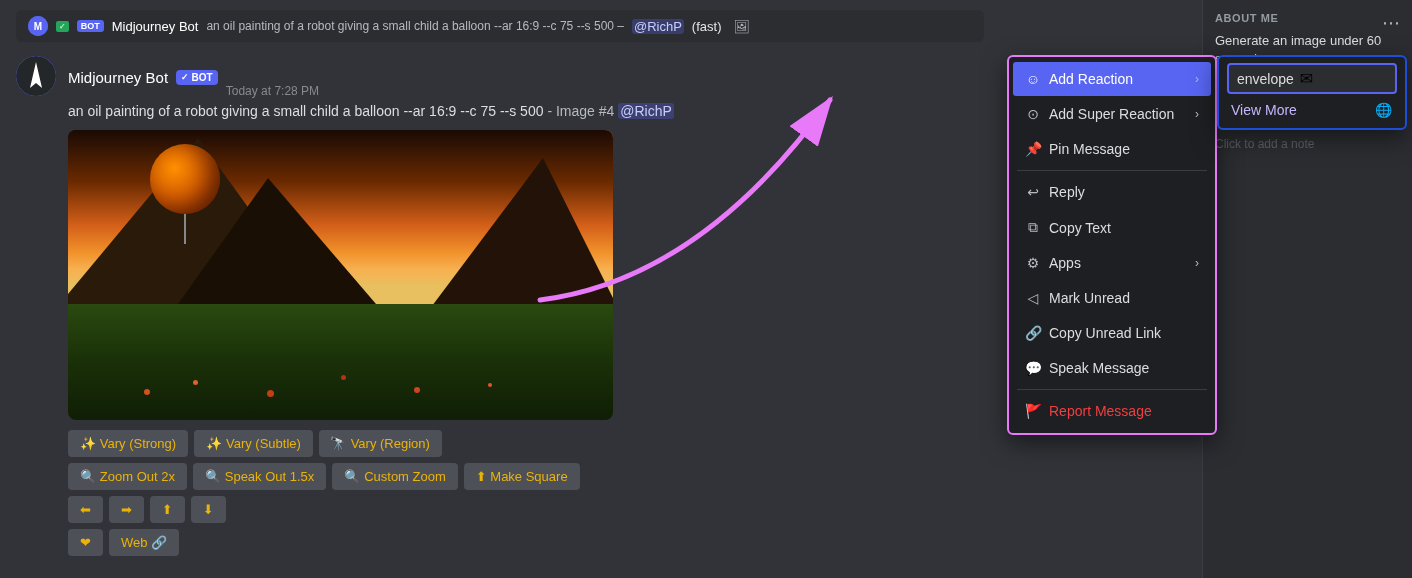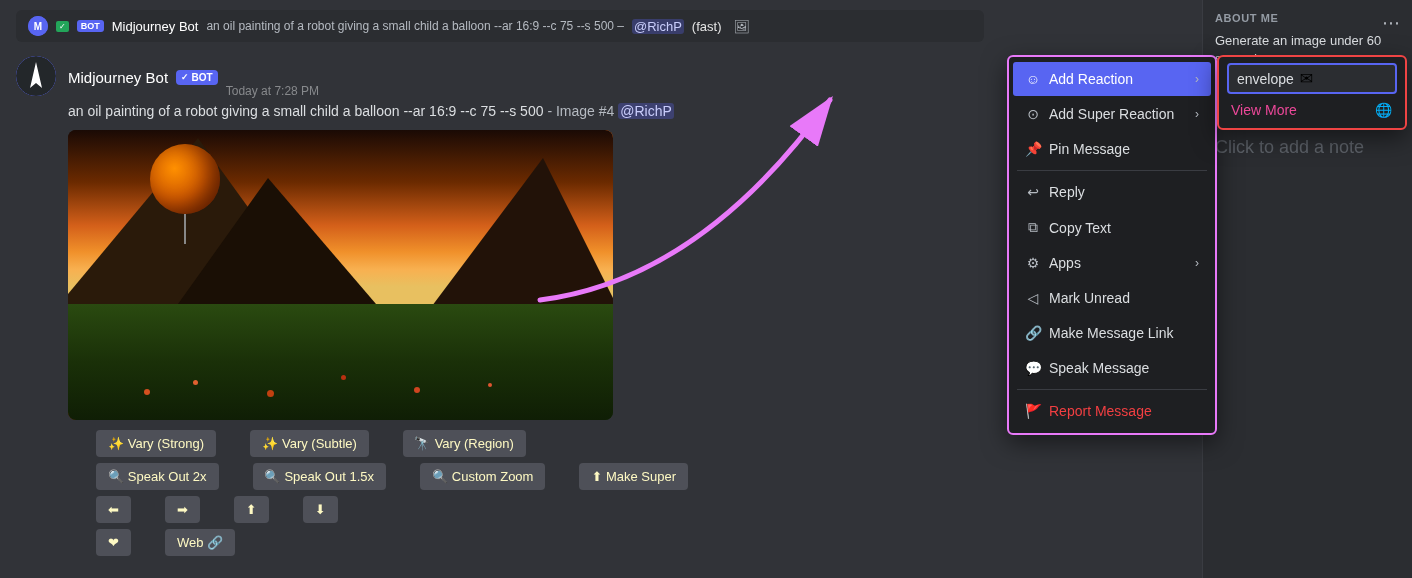--- a/index.html
+++ b/index.html
@@ -219,31 +219,30 @@
     
     .button-row {
       display: flex;
       gap: 6px;
       flex-wrap: wrap;
       margin-bottom: 6px;
     }
 
     .action-btn {
       background: #4e5058;
-      color: #fef9c3;
+      color: #eab308;
       border: none;
       border-radius: 4px;
       padding: 6px 12px;
       font-size: 13px;
       cursor: pointer;
       display: flex;
       align-items: center;
       gap: 6px;
       white-space: nowrap;
-      margin-left: 28px;
     }
 
     
     .context-menu {
       position: absolute;
       top: 55px;
       right: 195px;
       width: 210px;
       background: #1e1f22;
       border-radius: 6px;
@@ -306,40 +305,40 @@
     .emoji-submenu {
       position: absolute;
       top: 55px;
       right: 0px;
       width: 200px;
       background: #1e1f22;
       border-radius: 6px;
       box-shadow: 0 8px 24px rgba(0,0,0,0.5);
       z-index: 101;
       padding: 6px 8px;
-      border: 2px solid #ef4444;
+      border: 2px solid #1d4ed8;
     }
 
     .emoji-search-row {
       display: flex;
       align-items: center;
       gap: 6px;
       background: #2b2d31;
       border-radius: 4px;
       padding: 4px 8px;
       border: 2px solid #5865f2;
     }
 
     .emoji-view-more {
       display: flex;
       align-items: flex-start;
       justify-content: space-between;
       padding: 8px 4px 4px;
       font-size: 14px;
-      color: #ec4899;
+      color: #c4b5fd;
     }
 
     
     .right-panel {
       position: absolute;
       right: 0; top: 0;
       width: 210px;
       height: 578px;
       background: #2b2d31;
       border-left: 1px solid #3a3c42;
@@ -389,21 +388,21 @@
       font-size: 11px;
       font-weight: 700;
       text-transform: uppercase;
       color: #949ba4;
       letter-spacing: 0.6px;
       margin-bottom: 6px;
     }
 
     .panel-note-placeholder {
       color: #5d6269;
-      font-size: 18px;
+      font-size: 12px;
       cursor: pointer;
     }
 
     
     .arrow-overlay {
       position: absolute;
       top: 0; left: 0;
       width: 1000px;
       height: 578px;
       pointer-events: none;
@@ -482,24 +481,24 @@
           <div style="position:absolute; bottom:18px; left:80%; width:4px; height:4px; border-radius:50%; background:#e05530;"></div>
         </div>
       </div>
 
       <div class="button-row">
         <button class="action-btn">✨ Vary (Strong)</button>
         <button class="action-btn">✨ Vary (Subtle)</button>
         <button class="action-btn">🔭 Vary (Region)</button>
       </div>
       <div class="button-row">
-        <button class="action-btn">🔍 Speak Out 2x</button>
+        <button class="action-btn">🔍 Zoom Out 2x</button>
         <button class="action-btn">🔍 Speak Out 1.5x</button>
         <button class="action-btn">🔍 Custom Zoom</button>
-        <button class="action-btn">⬆ Make Super</button>
+        <button class="action-btn">⬆ Make Square</button>
       </div>
       <div class="button-row">
         <button class="action-btn">⬅</button>
         <button class="action-btn">➡</button>
         <button class="action-btn">⬆</button>
         <button class="action-btn">⬇</button>
       </div>
       <div class="button-row">
         <button class="action-btn">❤</button>
         <button class="action-btn">Web 🔗</button>
@@ -570,21 +569,21 @@
   <div class="menu-item">
     <div class="menu-item-left">
       <span class="menu-icon">◁</span>
       <span>Mark Unread</span>
     </div>
   </div>
 
   <div class="menu-item">
     <div class="menu-item-left">
       <span class="menu-icon">🔗</span>
-      <span>Make Message Link</span>
+      <span>Copy Unread Link</span>
     </div>
   </div>
 
   <div class="menu-item">
     <div class="menu-item-left">
       <span class="menu-icon">💬</span>
       <span>Speak Message</span>
     </div>
   </div>
 

